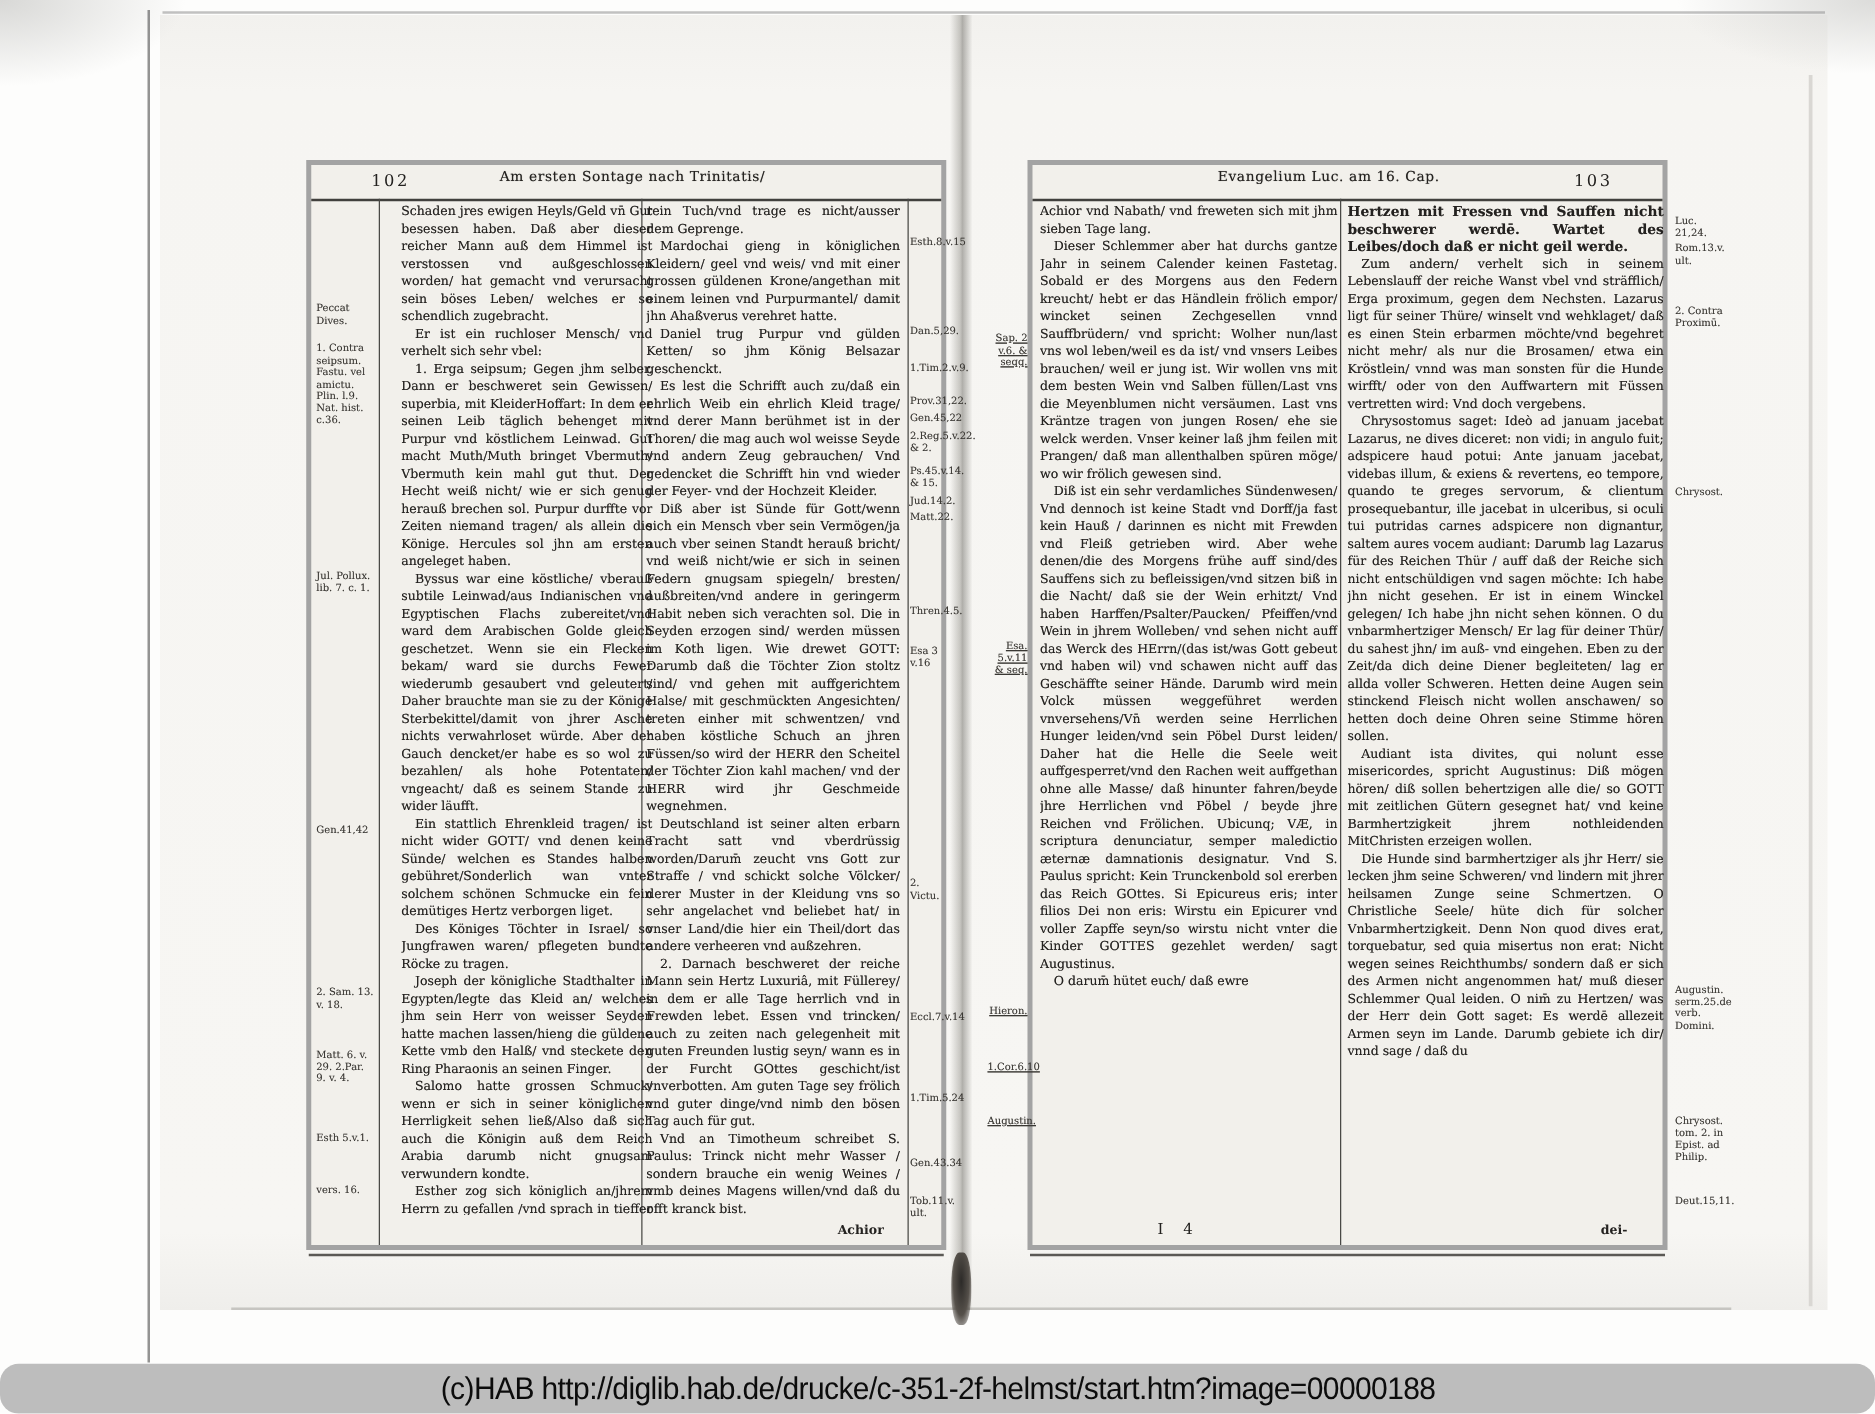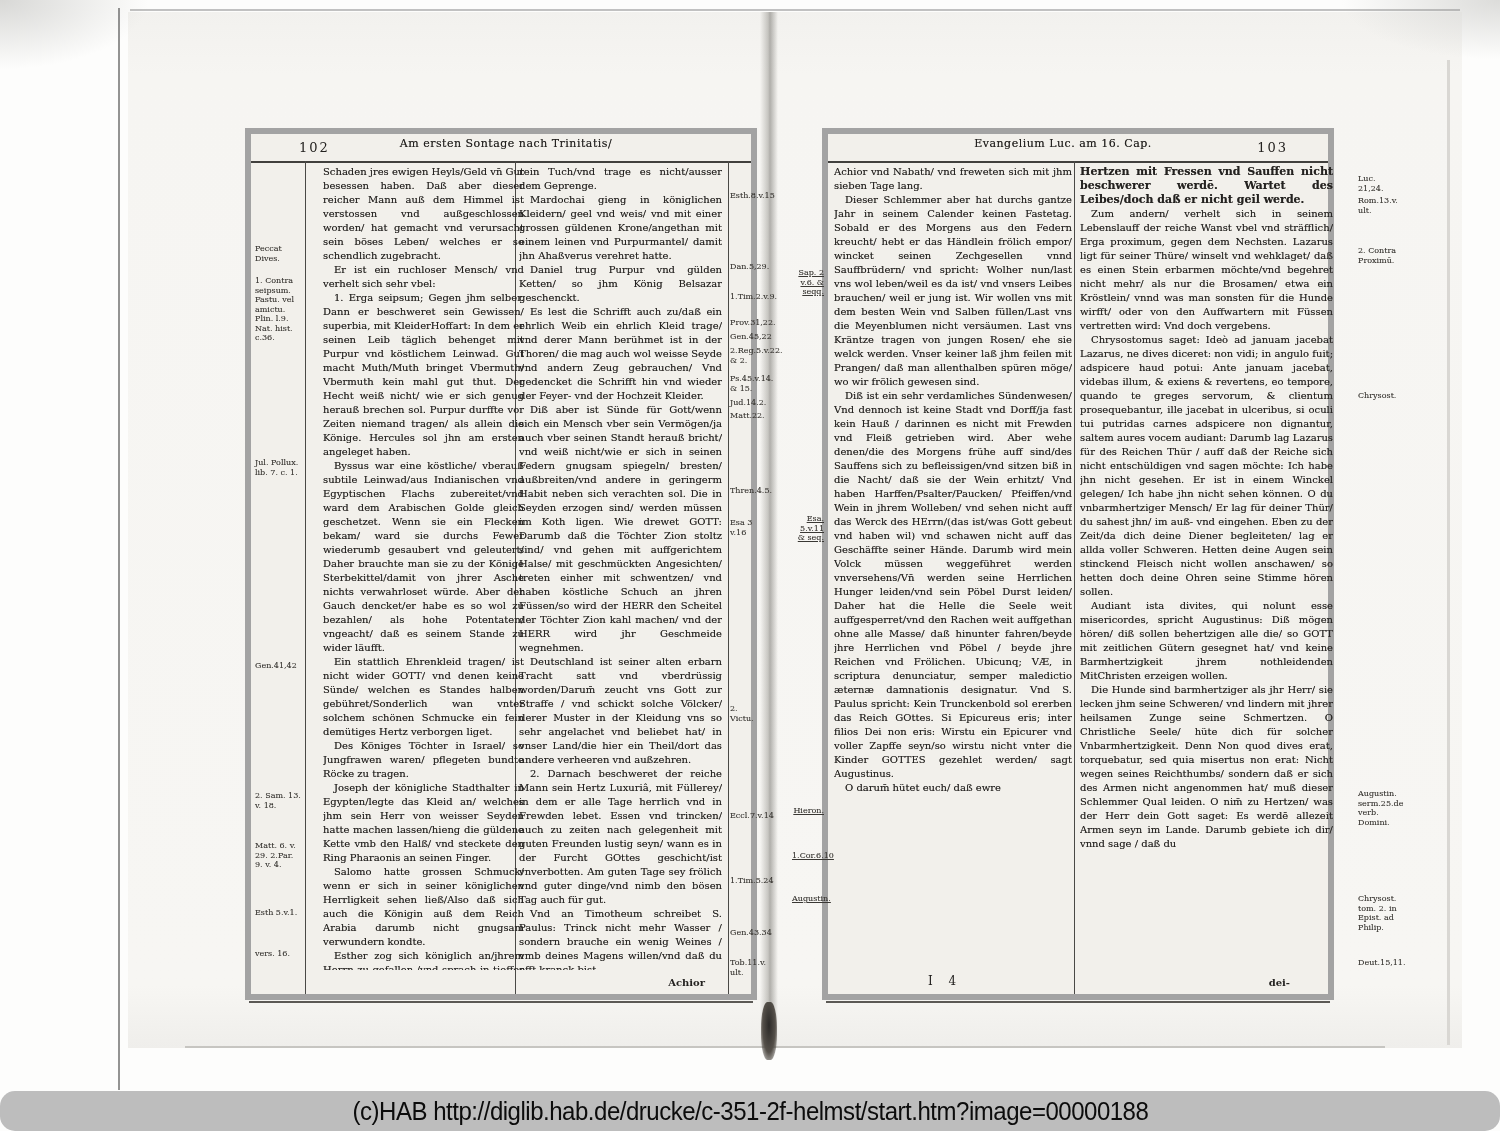--- a/index.html
+++ b/index.html
@@ -15,21 +15,21 @@
   .corner-shade-tl{position:absolute;left:0;top:0;width:150px;height:70px;
         background:radial-gradient(ellipse at 0 0,#d8d8d6 0%,rgba(216,216,214,0) 70%);}
   .corner-shade-tr{position:absolute;right:0;top:0;width:160px;height:60px;
         background:radial-gradient(ellipse at 100% 0,#dcdcda 0%,rgba(220,220,218,0) 70%);}
   .spine{position:absolute;left:760px;top:12px;width:18px;height:1036px;
         background:linear-gradient(90deg,rgba(120,118,112,0) 0%,rgba(110,108,100,.35) 45%,rgba(90,88,82,.45) 55%,rgba(120,118,112,0) 100%);}
   .spine-blob{position:absolute;left:761px;top:1002px;width:16px;height:58px;border-radius:40%/45%;
         background:radial-gradient(ellipse at 50% 40%,#2c2a28 0%,#55504a 55%,rgba(85,80,74,0) 100%);}
   
   .page{position:absolute;top:128px;width:512px;height:872px;background:#f2f0eb;
-        border:6px solid #a3a3a3;box-sizing:border-box;}
+        border:4px solid #a3a3a3;box-sizing:border-box;}
   .page::after{content:"";position:absolute;left:-2px;right:-2px;bottom:-9px;height:2px;background:#5b5955;}
   .page.left{left:245px;}
   .page.right{left:822px;}
   .phead{position:absolute;left:0;top:0;right:0;height:27px;border-bottom:2px solid #41403d;}
   .ptitle{position:absolute;left:0;right:0;top:3px;text-align:center;font-size:11px;font-weight:normal;
         letter-spacing:.5px;text-shadow:0 0 .6px rgba(40,38,34,.6);}
   .pnum{position:absolute;top:6px;font-size:13px;letter-spacing:2px;}
   .page.left .pnum{left:48px;}
   .page.right .pnum{right:40px;}
   .page.left .ptitle{left:40px;right:30px;}
@@ -42,24 +42,24 @@
   .col p.disp{font-weight:bold;font-size:11px;}
   .page.left .c1{left:72px;width:201px;}
   .page.left .c2{left:268px;width:203px;}
   .page.right .c1{left:6px;width:238px;}
   .page.right .c2{left:252px;width:253px;}
   .mnote{position:absolute;font-size:8px;line-height:9.5px;color:#3a3834;
         text-shadow:0 0 .4px rgba(60,56,50,.4);}
   .page.left .ml{left:4px;width:48px;}
   .page.left .mr{left:479px;width:32px;}
   .page.right .ml{left:-36px;width:32px;text-align:right;text-decoration:underline;}
-  .page.right .mr{left:530px;width:44px;}
+  .page.right .mr{left:514px;width:44px;}
   .catch{position:absolute;bottom:6px;font-size:10px;font-weight:bold;}
   .page.left .catch{right:46px;margin-left:25px;}
-  .page.right .catch{right:38px;margin-left:29px;}
+  .page.right .catch{right:28px;margin-left:29px;}
   .sig{position:absolute;bottom:6px;left:100px;font-size:12px;letter-spacing:6px;}
   
   .footer{position:absolute;left:0;bottom:0;width:1500px;height:40px;background:#bdbdbd;
         display:flex;align-items:center;justify-content:center;border-radius:15px;}
   .footer span{font-family:"Liberation Sans", sans-serif;font-size:25px;color:#0c0c0c;
         letter-spacing:-0.5px;white-space:nowrap;transform:scaleX(.96);}
 </style>
 </head>
 <body>
 

